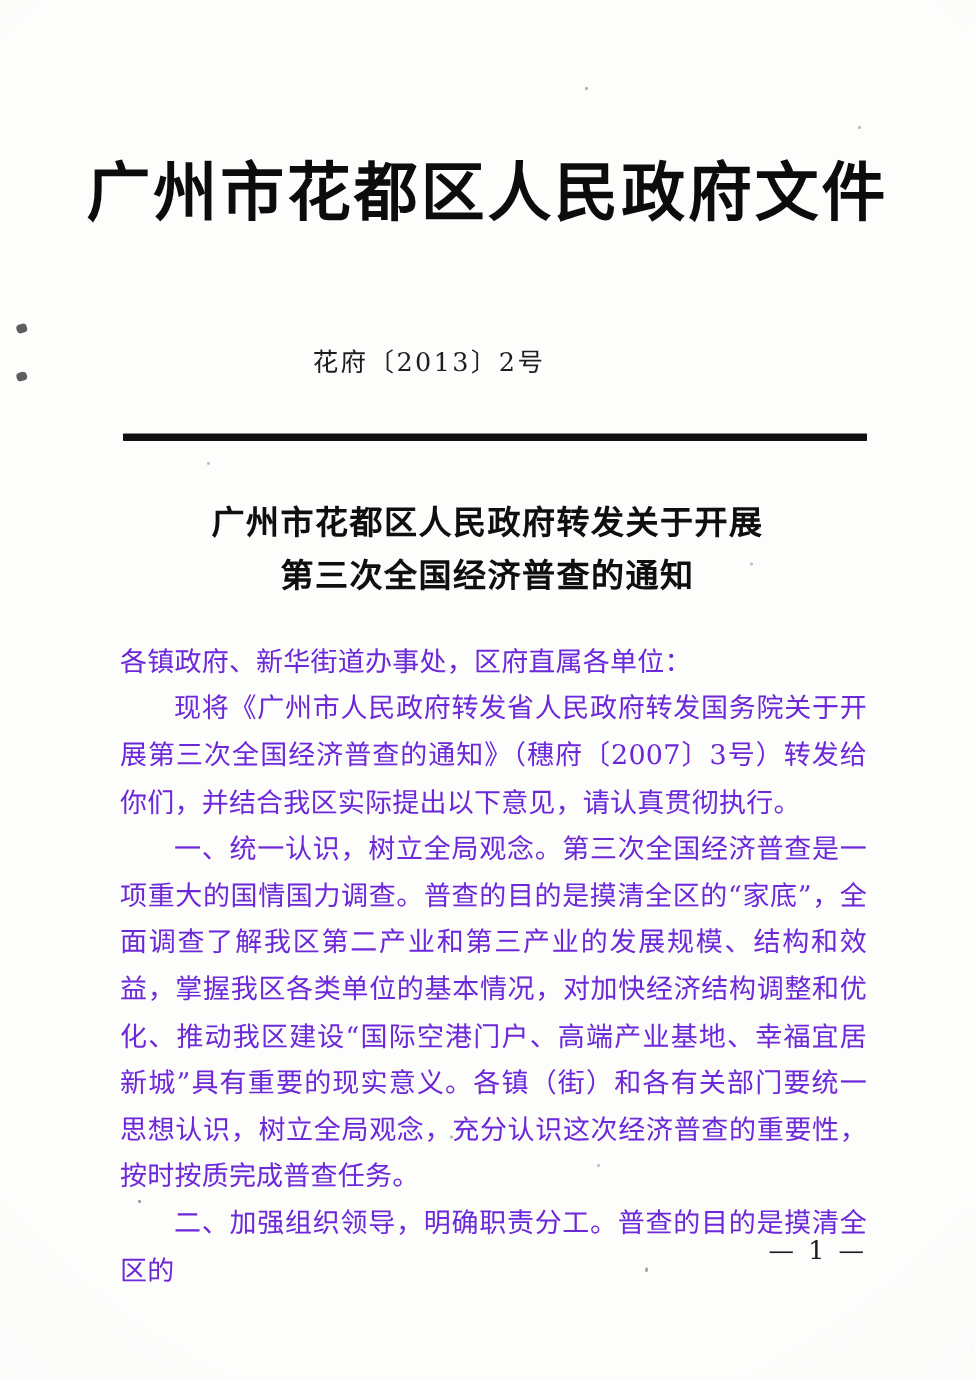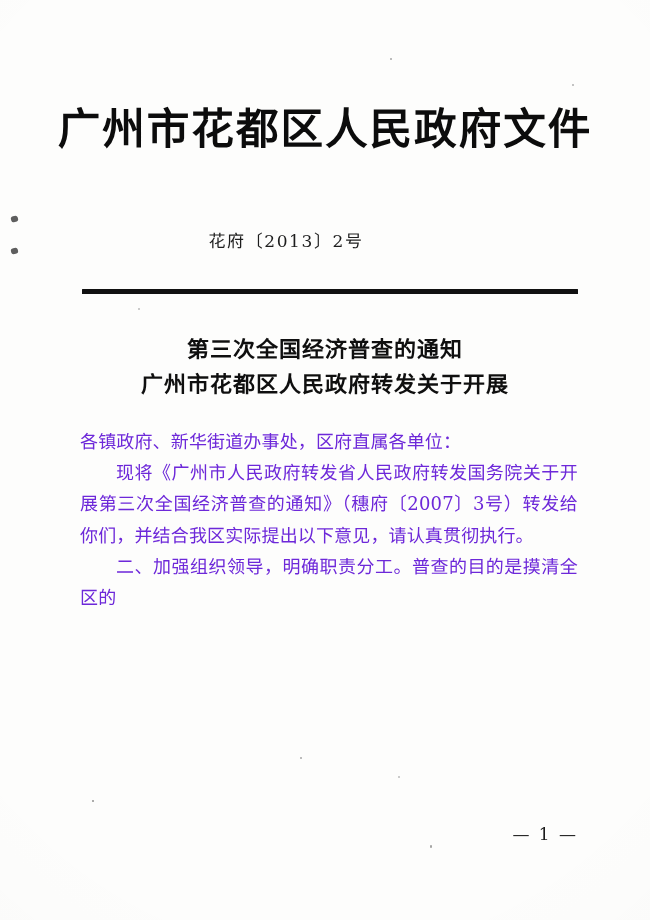--- a/index.html
+++ b/index.html
@@ -154,25 +154,26 @@
   <div class="speckle sp9"></div>
   <div class="speckle sp10"></div>
 
   <div class="masthead">广州市花都区人民政府文件</div>
 
   <div class="doc-number">花府〔2013〕2号</div>
 
   <div class="separator"></div>
 
   <div class="doc-title">
+    <span class="tline">广州市花都区人民政府转发关于开展</span>
     <span class="tline">第三次全国经济普查的通知</span>
-    <span class="tline">广州市花都区人民政府转发关于开展</span>
   </div>
 
   <div class="body-text">
     <p>各镇政府、新华街道办事处，区府直属各单位：</p>
     <p class="indent">现将《广州市人民政府转发省人民政府转发国务院关于开展第三次全国经济普查的通知》（穗府〔2007〕3号）转发给你们，并结合我区实际提出以下意见，请认真贯彻执行。</p>
+    <p class="indent">一、统一认识，树立全局观念。第三次全国经济普查是一项重大的国情国力调查。普查的目的是摸清全区的“家底”，全面调查了解我区第二产业和第三产业的发展规模、结构和效益，掌握我区各类单位的基本情况，对加快经济结构调整和优化、推动我区建设“国际空港门户、高端产业基地、幸福宜居新城”具有重要的现实意义。各镇（街）和各有关部门要统一思想认识，树立全局观念，充分认识这次经济普查的重要性，按时按质完成普查任务。</p>
     <p class="indent">二、加强组织领导，明确职责分工。普查的目的是摸清全区的</p>
   </div>
 
   <div class="page-number">— 1 —</div>
 
 </div>
 
 </body></html>

